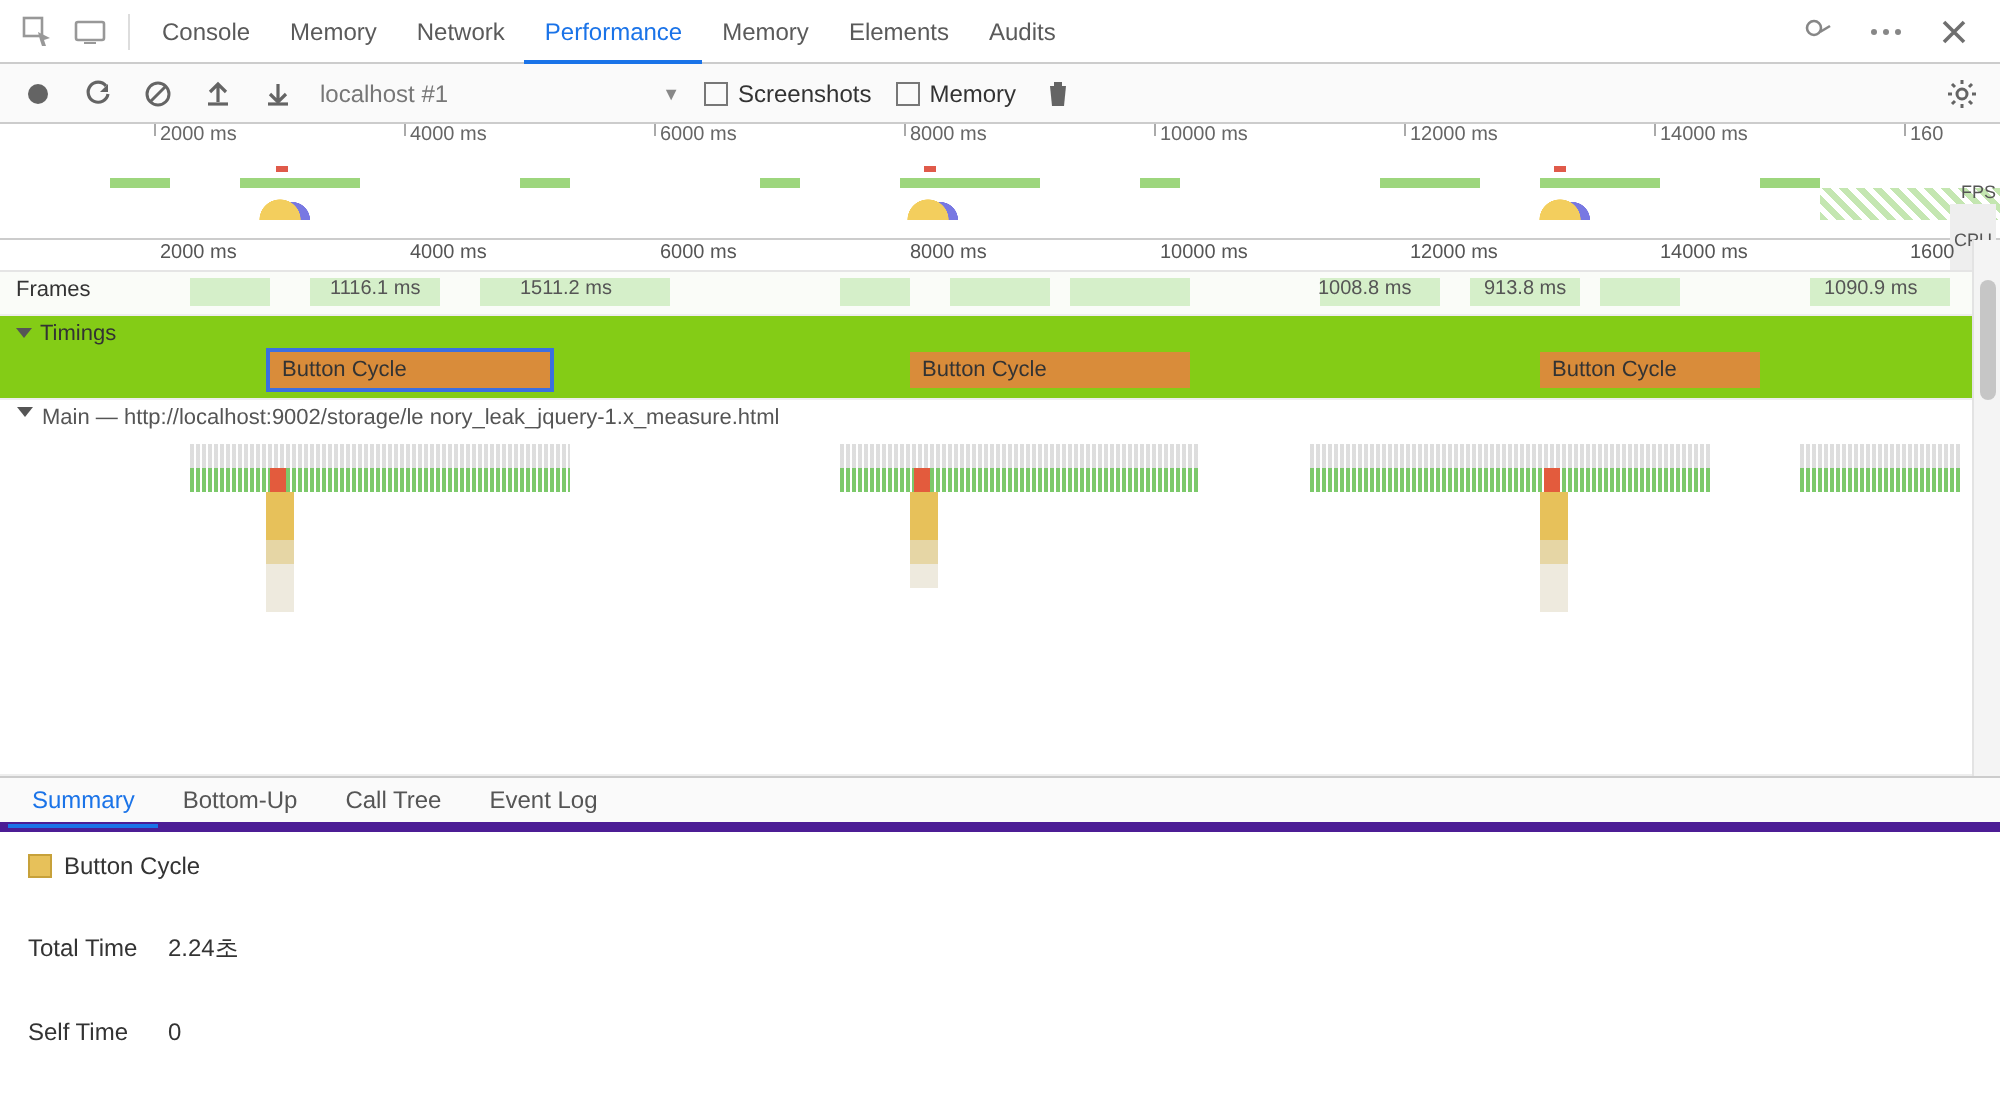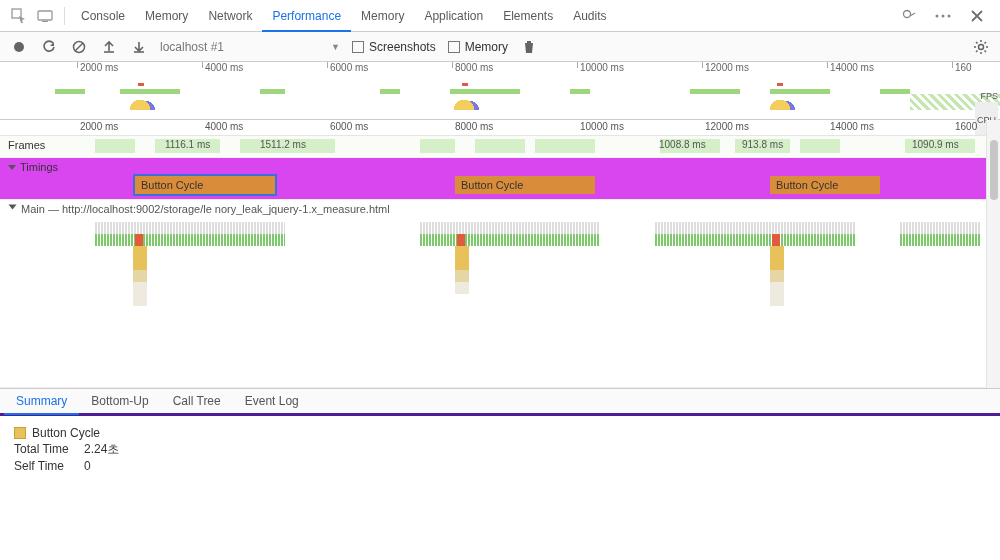--- a/index.html
+++ b/index.html
@@ -40,46 +40,46 @@
   .tl-ruler span { position:absolute; top:1px; }
   .tl-vline { position:absolute; top:16px; bottom:0; width:1px; background:#f0f0f0; }
 
   .lane { position:relative; border-bottom:1px solid #eee; }
   .lane-label { position:absolute; left:8px; top:3px; font-size:11px; color:#333; z-index:2; }
   .disclose { display:inline-block; width:0; height:0; border-left:4px solid transparent; border-right:4px solid transparent; border-top:5px solid #555; margin-right:4px; transform: translateY(-1px);}
   .frames { height:22px; background:#fafcf8; }
   .frame-block { position:absolute; top:3px; height:14px; background:#d5efc9; }
   .frame-time { position:absolute; top:3px; font-size:10px; color:#555; }
 
-  .timings { height:42px; background:#d946ef;padding-left:31px; }
+  .timings { height:42px; background:#84cc16;padding-left:31px; }
   .timing-bar { position:absolute; top:18px; height:18px; background:#d98c3a; color:#333; font-size:11px; line-height:18px; padding:0 6px; white-space:nowrap; }
   .timing-sel { outline:2px solid #3b6fe0; }
   .tooltip { position:absolute; background:#fdf6d7; border:1px solid #d7c96f; padding:2px 8px; font-size:11px; color:#333; z-index:5; white-space:nowrap; }
 
   .main-lane { height:188px; background:#fff; }
   .main-label { font-size:11px; color:#555; padding:3px 0 3px 8px; }
   .main-label .disclose { border-top: none; border-left:5px solid #555; border-top:4px solid transparent; border-bottom:4px solid transparent; transform:none; margin-right:4px;}
   
   .strip { position:absolute; height:12px; }
   .strip.gray { background:repeating-linear-gradient(90deg,#cfcfcf 0,#cfcfcf 2px,transparent 2px,transparent 3px); opacity:.7;}
   .strip.green { background:repeating-linear-gradient(90deg,#7cc96b 0,#7cc96b 2px,transparent 2px,transparent 3px);}
   .call { position:absolute; height:12px; }
   .call.y { background:#e7c15a; }
   .call.r { background:#e35b3d; }
   .call.o { background:#e6d6a5; }
   .call.p { background:#eeeade; }
 
   
-  .detail-tabs { display:flex; height:28px; border-top:1px solid #ccc; border-bottom:3px solid #4c1d95; align-items:center; padding:0 4px; background:#fafafa;}
+  .detail-tabs { display:flex; height:28px; border-top:1px solid #ccc; border-bottom:5px solid #4c1d95; align-items:center; padding:0 4px; background:#fafafa;}
   .dtab { padding:0 12px; height:28px; line-height:28px; font-size:12px; color:#555; cursor:pointer; }
   .dtab.active { color:#1a73e8; border-bottom:2px solid #1a73e8; }
 
   .detail-body { padding:10px 14px; font-size:12px; color:#333; }
   .legend-sq { display:inline-block; width:12px; height:12px; background:#e7c15a; border:1px solid #c7a13a; margin-right:6px; vertical-align:-2px; }
-  .kv { margin-top:1px; }
+  .kv { margin-top:26px; }
   .kv .k { display:inline-block; width:70px; color:#333; }
 </style>
 </head>
 <body>
 
 <div class="top-tabs">
   <div class="icon">
       <svg width="16" height="16" viewBox="0 0 16 16">
         <rect x="1" y="1" width="9" height="9" fill="none" stroke="#555" stroke-width="1.3"></rect>
         <path d="M8 8 L14 11 L11 12 L12 15 L10 15 L9 12 Z" fill="#555"></path>
@@ -90,21 +90,20 @@
         <rect x="1" y="1" width="14" height="9" rx="1" fill="none" stroke="#555" stroke-width="1.3"></rect>
         <rect x="5" y="11" width="6" height="1" fill="#555"></rect>
       </svg>
     </div>
   <div style="width:1px;height:18px;background:#ddd;margin:0 6px"></div>
   <div class="tab">Console</div>
   <div class="tab">Memory</div>
   <div class="tab">Network</div>
   <div class="tab active">Performance</div>
   <div class="tab">Memory</div>
-  <div class="tab">Application</div>
   <div class="tab">Elements</div>
   <div class="tab">Audits</div>
   <div class="spacer"></div>
   <div class="right-icon">
       <svg width="16" height="16" viewBox="0 0 16 16">
         <circle cx="6" cy="6" r="3.5" fill="none" stroke="#555" stroke-width="1.3"></circle>
         <path d="M9 8 L14 5" stroke="#555" stroke-width="1.3" fill="none"></path>
       </svg>
     </div>
   <div class="right-icon">

